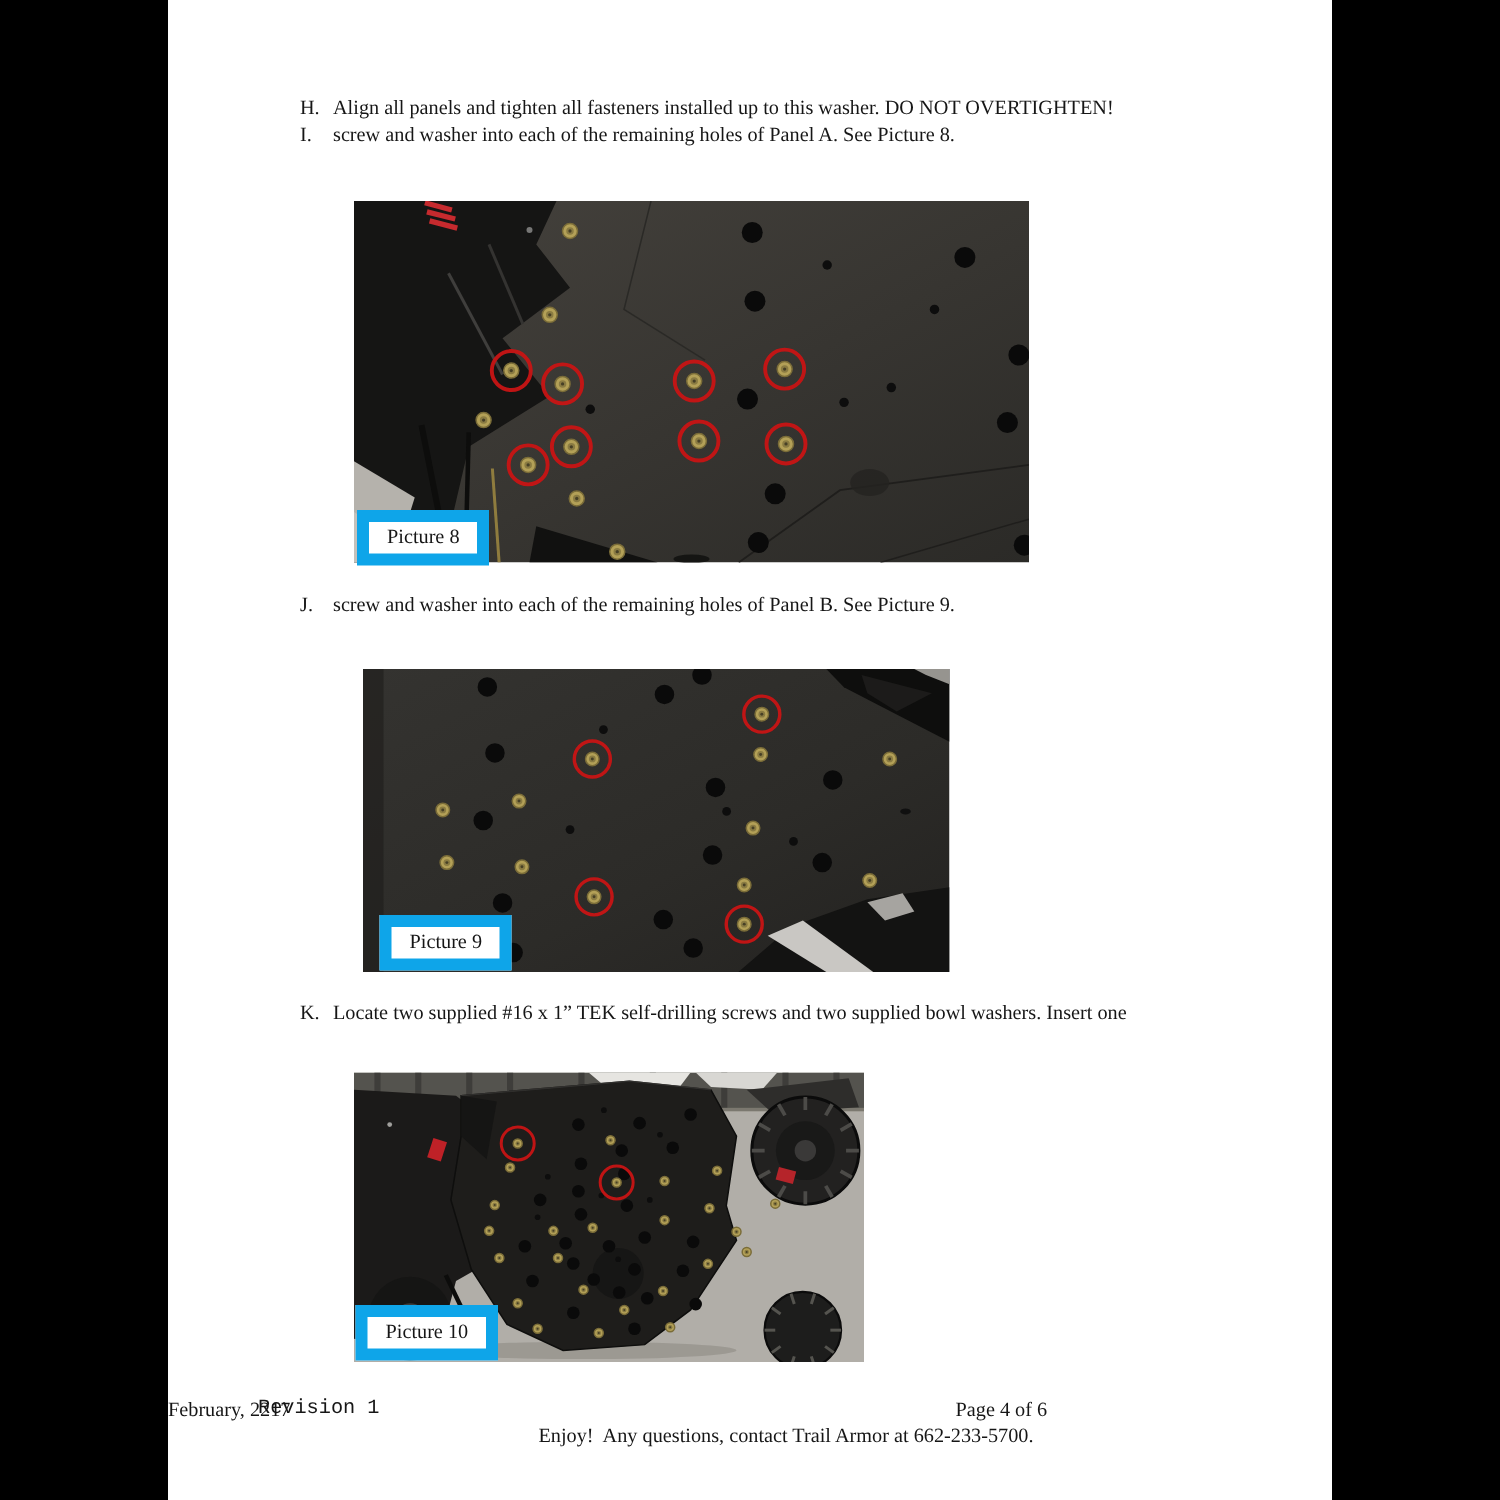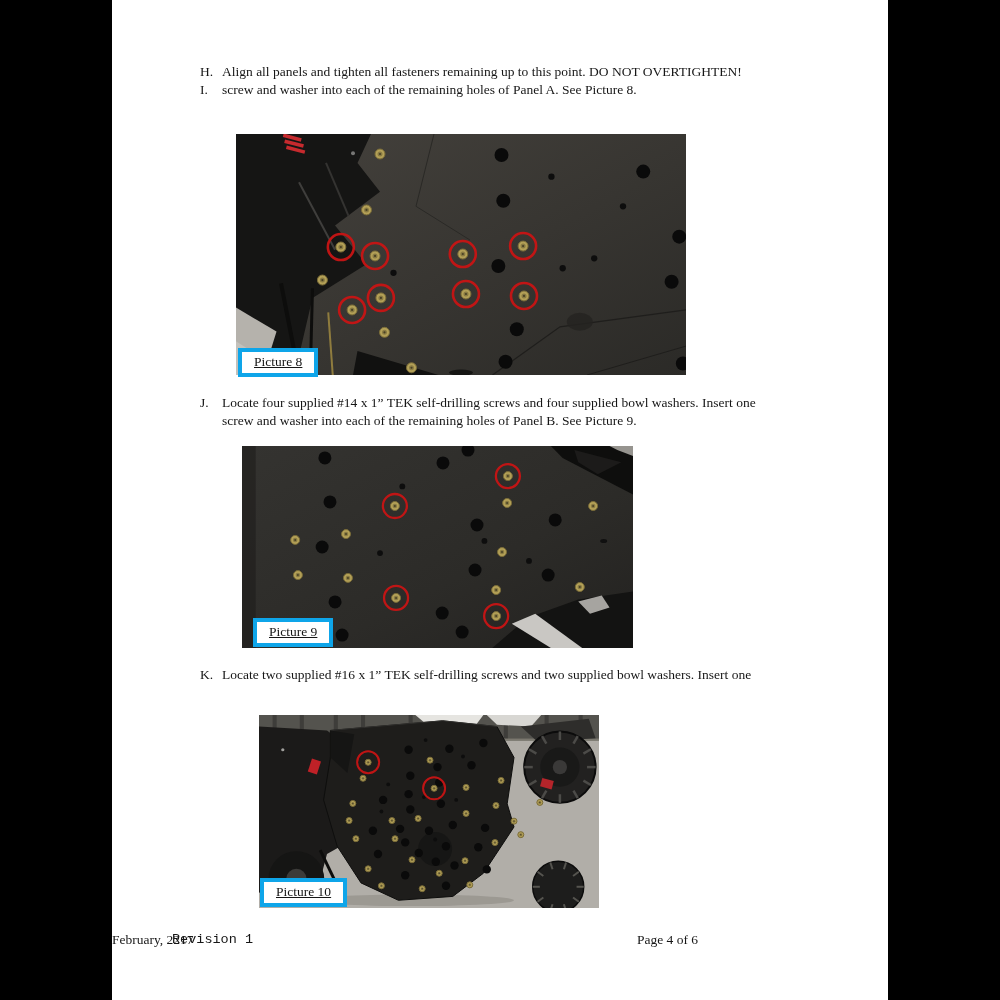--- a/index.html
+++ b/index.html
@@ -4,37 +4,37 @@
 <style>
   html,body{margin:0;padding:0;}
   .stage{position:relative;width:1000px;height:1000px;background:#000;overflow:hidden;
          font-family:"Liberation Serif", serif;}
   .paper{position:absolute;left:112px;top:0;width:776px;height:1000px;background:#ffffff;color:#161616;}
   .instr{position:absolute;left:88px;display:flex;font-size:13.5px;line-height:18px;}
   .instr .letter{display:inline-block;width:22px;flex:0 0 22px;}
   .instr .lines{width:620px;}
   .figure{position:absolute;overflow:visible;}
   .figure svg{display:block;}
-  .pic-label{position:absolute;background:#fff;border:4px solid #0ea5e9;padding:1px 12px 3px 12px;
-             font-size:13.5px;line-height:17px;white-space:nowrap;text-decoration:underline;}
+  .pic-label{position:absolute;background:#fff;border:8px solid #0ea5e9;padding:1px 12px 3px 12px;
+             font-size:13.5px;line-height:17px;white-space:nowrap;}
   .footer-item{position:absolute;font-size:13.5px;line-height:17px;}
   .f-rev{left:60px;top:931px;font-family:Liberation Mono, monospace;}
   .f-date{left:0;top:931px;width:651px;text-align:left;}
   .f-page{left:525px;top:931px;}
   .f-note{left:48px;right:0;top:948px;text-align:center;}
 </style>
 </head>
 <body>
 
 <div class="stage">
   <div class="paper">
 
     <div class="instr" style="top:63px;">
       <span class="letter">H.</span>
-      <span class="lines"><span>Align all panels and tighten all fasteners remaining up to this point. DO NOT OVERTIGHTEN!</span></span>
+      <span class="lines"><span>Align all panels and tighten all fasteners installed up to this washer. DO NOT OVERTIGHTEN!</span></span>
     </div>
 
     <div class="instr" style="top:81px;">
       <span class="letter">I.</span>
       <span class="lines">
         <div>screw and washer into each of the remaining holes of Panel A. See Picture 8.</div>
       </span>
     </div>
 
     <div class="figure" style="left:124px;top:134px;width:450px;height:241px;">
@@ -126,21 +126,20 @@
           <circle cx="288" cy="161.952" r="2.5" fill="#8a7b42"></circle>
           <circle cx="288" cy="161.952" r="1.1" fill="#474026"></circle>
           <circle cx="288" cy="161.952" r="13" fill="none" stroke="#c81414" stroke-width="2.6" opacity="0.95"></circle>
         </svg>
       <div class="pic-label" style="left:2px;bottom:-2px;">Picture 8</div>
     </div>
 
     <div class="instr" style="top:394px;">
       <span class="letter">J.</span>
       <span class="lines">
-        <div>Locate four supplied #14 x 1” TEK self-drilling screws and four supplied bowl washers. Insert one</div>
         <div>screw and washer into each of the remaining holes of Panel B. See Picture 9.</div>
       </span>
     </div>
 
     <div class="figure" style="left:130px;top:446px;width:391px;height:202px;">
       <svg width="391" height="202" viewBox="0 0 391 202">
           <defs>
             <linearGradient id="g9" x1="0" y1="0" x2="1" y2="1">
               <stop offset="0%" stop-color="#343330"></stop>
               <stop offset="60%" stop-color="#2c2b28"></stop>
@@ -220,21 +219,21 @@
       <div class="pic-label" style="left:11px;bottom:1px;">Picture 9</div>
     </div>
 
     <div class="instr" style="top:666px;">
       <span class="letter">K.</span>
       <span class="lines">
         <div>Locate two supplied #16 x 1” TEK self-drilling screws and two supplied bowl washers. Insert one</div>
       </span>
     </div>
 
-    <div class="figure" style="left:147px;top:715px;width:296px;height:193px;">
+    <div class="figure" style="left:124px;top:715px;width:296px;height:193px;">
       <svg width="340" height="193" viewBox="0 0 340 193">
           <rect x="0" y="0" width="340" height="193" fill="#b1aea8"></rect>
           <rect x="0" y="0" width="340" height="25.09" fill="#54534e"></rect>
           <rect x="13.6" y="0" width="4.08" height="25.09" fill="#3b3a37" opacity="0.85"></rect>
           <rect x="40.8" y="0" width="4.08" height="25.09" fill="#3b3a37" opacity="0.85"></rect>
           <rect x="74.8" y="0" width="4.08" height="25.09" fill="#3b3a37" opacity="0.85"></rect>
           <rect x="102" y="0" width="4.08" height="25.09" fill="#3b3a37" opacity="0.85"></rect>
           <rect x="149.6" y="0" width="4.08" height="25.09" fill="#3b3a37" opacity="0.85"></rect>
           <rect x="197.2" y="0" width="4.08" height="25.09" fill="#3b3a37" opacity="0.85"></rect>
           <rect x="244.8" y="0" width="4.08" height="25.09" fill="#3b3a37" opacity="0.85"></rect>
@@ -393,15 +392,16 @@
           <circle cx="175.1" cy="73.34" r="1.5" fill="#8a7b42"></circle>
           <circle cx="175.1" cy="73.34" r="0.66" fill="#474026"></circle>
           <circle cx="175.1" cy="73.34" r="11" fill="none" stroke="#c81414" stroke-width="2" opacity="0.95"></circle>
         </svg>
       <div class="pic-label" style="left:1px;bottom:1px;">Picture 10</div>
     </div>
 
     <div class="footer-item f-rev">Revision 1</div>
     <div class="footer-item f-date">February, 2217</div>
     <div class="footer-item f-page">Page 4 of 6</div>
+    <div class="footer-item f-note">Enjoy!&nbsp; Any questions, contact Trail Armor at 662-233-5700.</div>
 
   </div>
 </div>
 
 </body></html>

